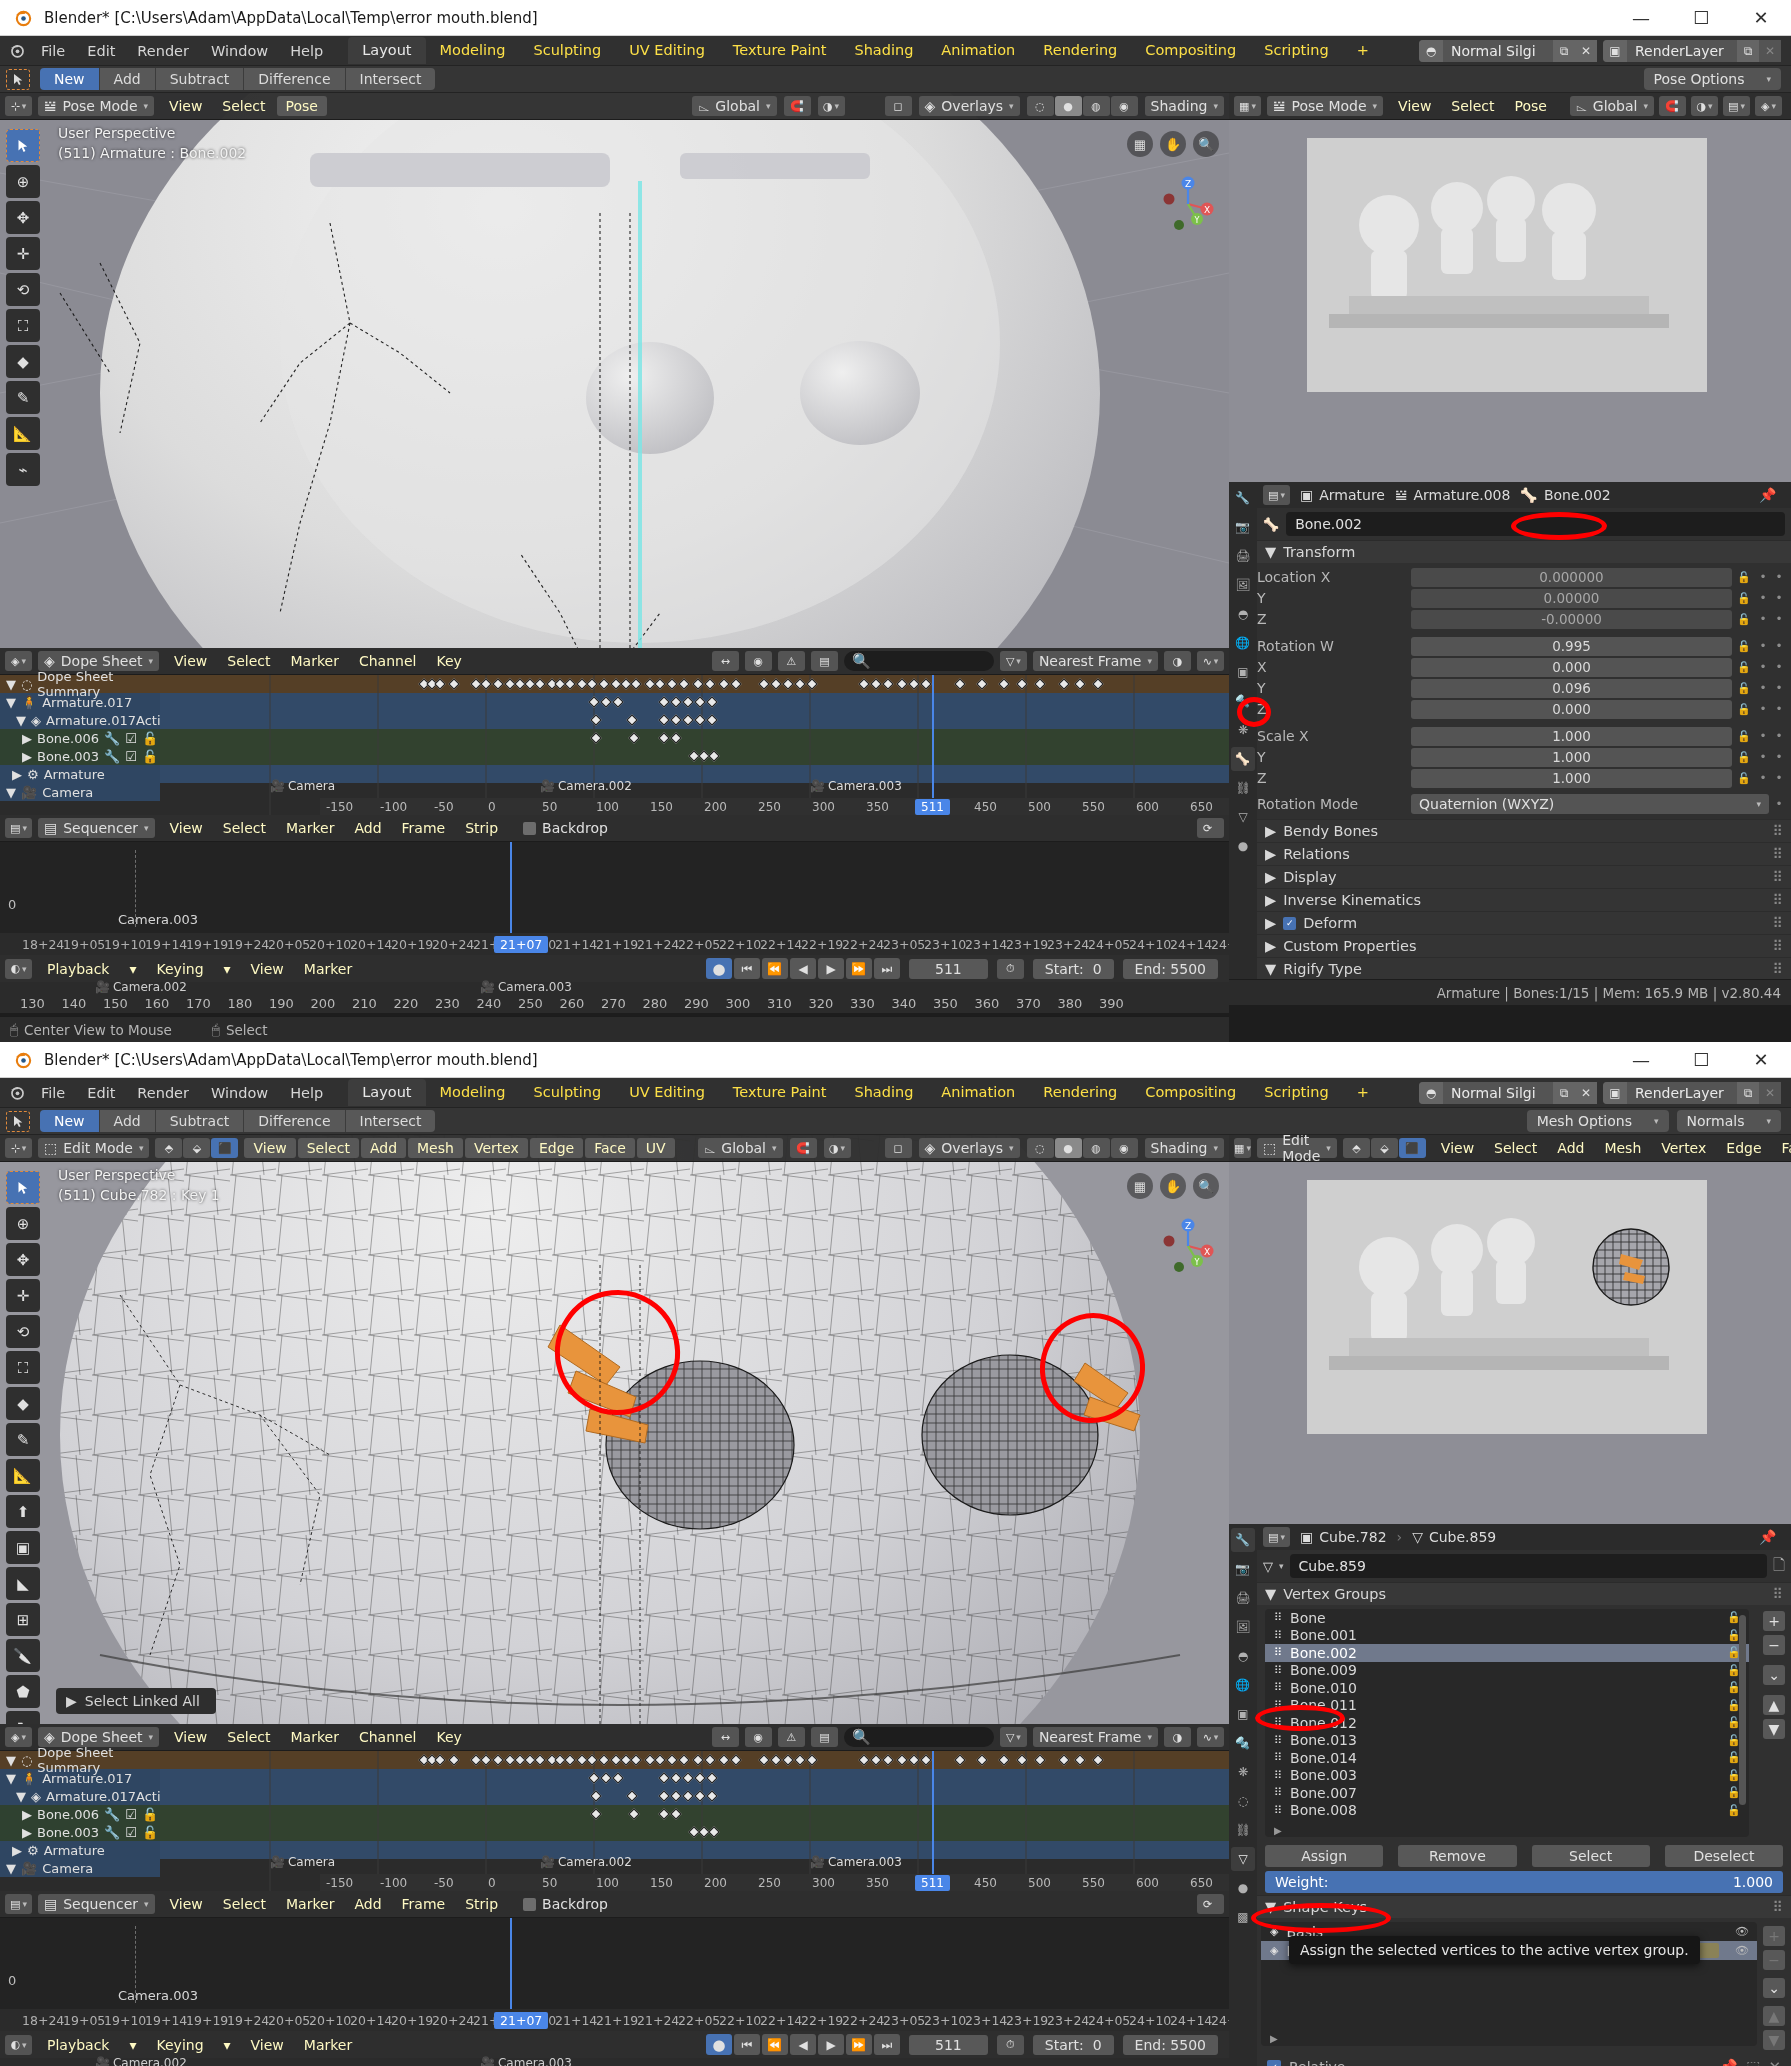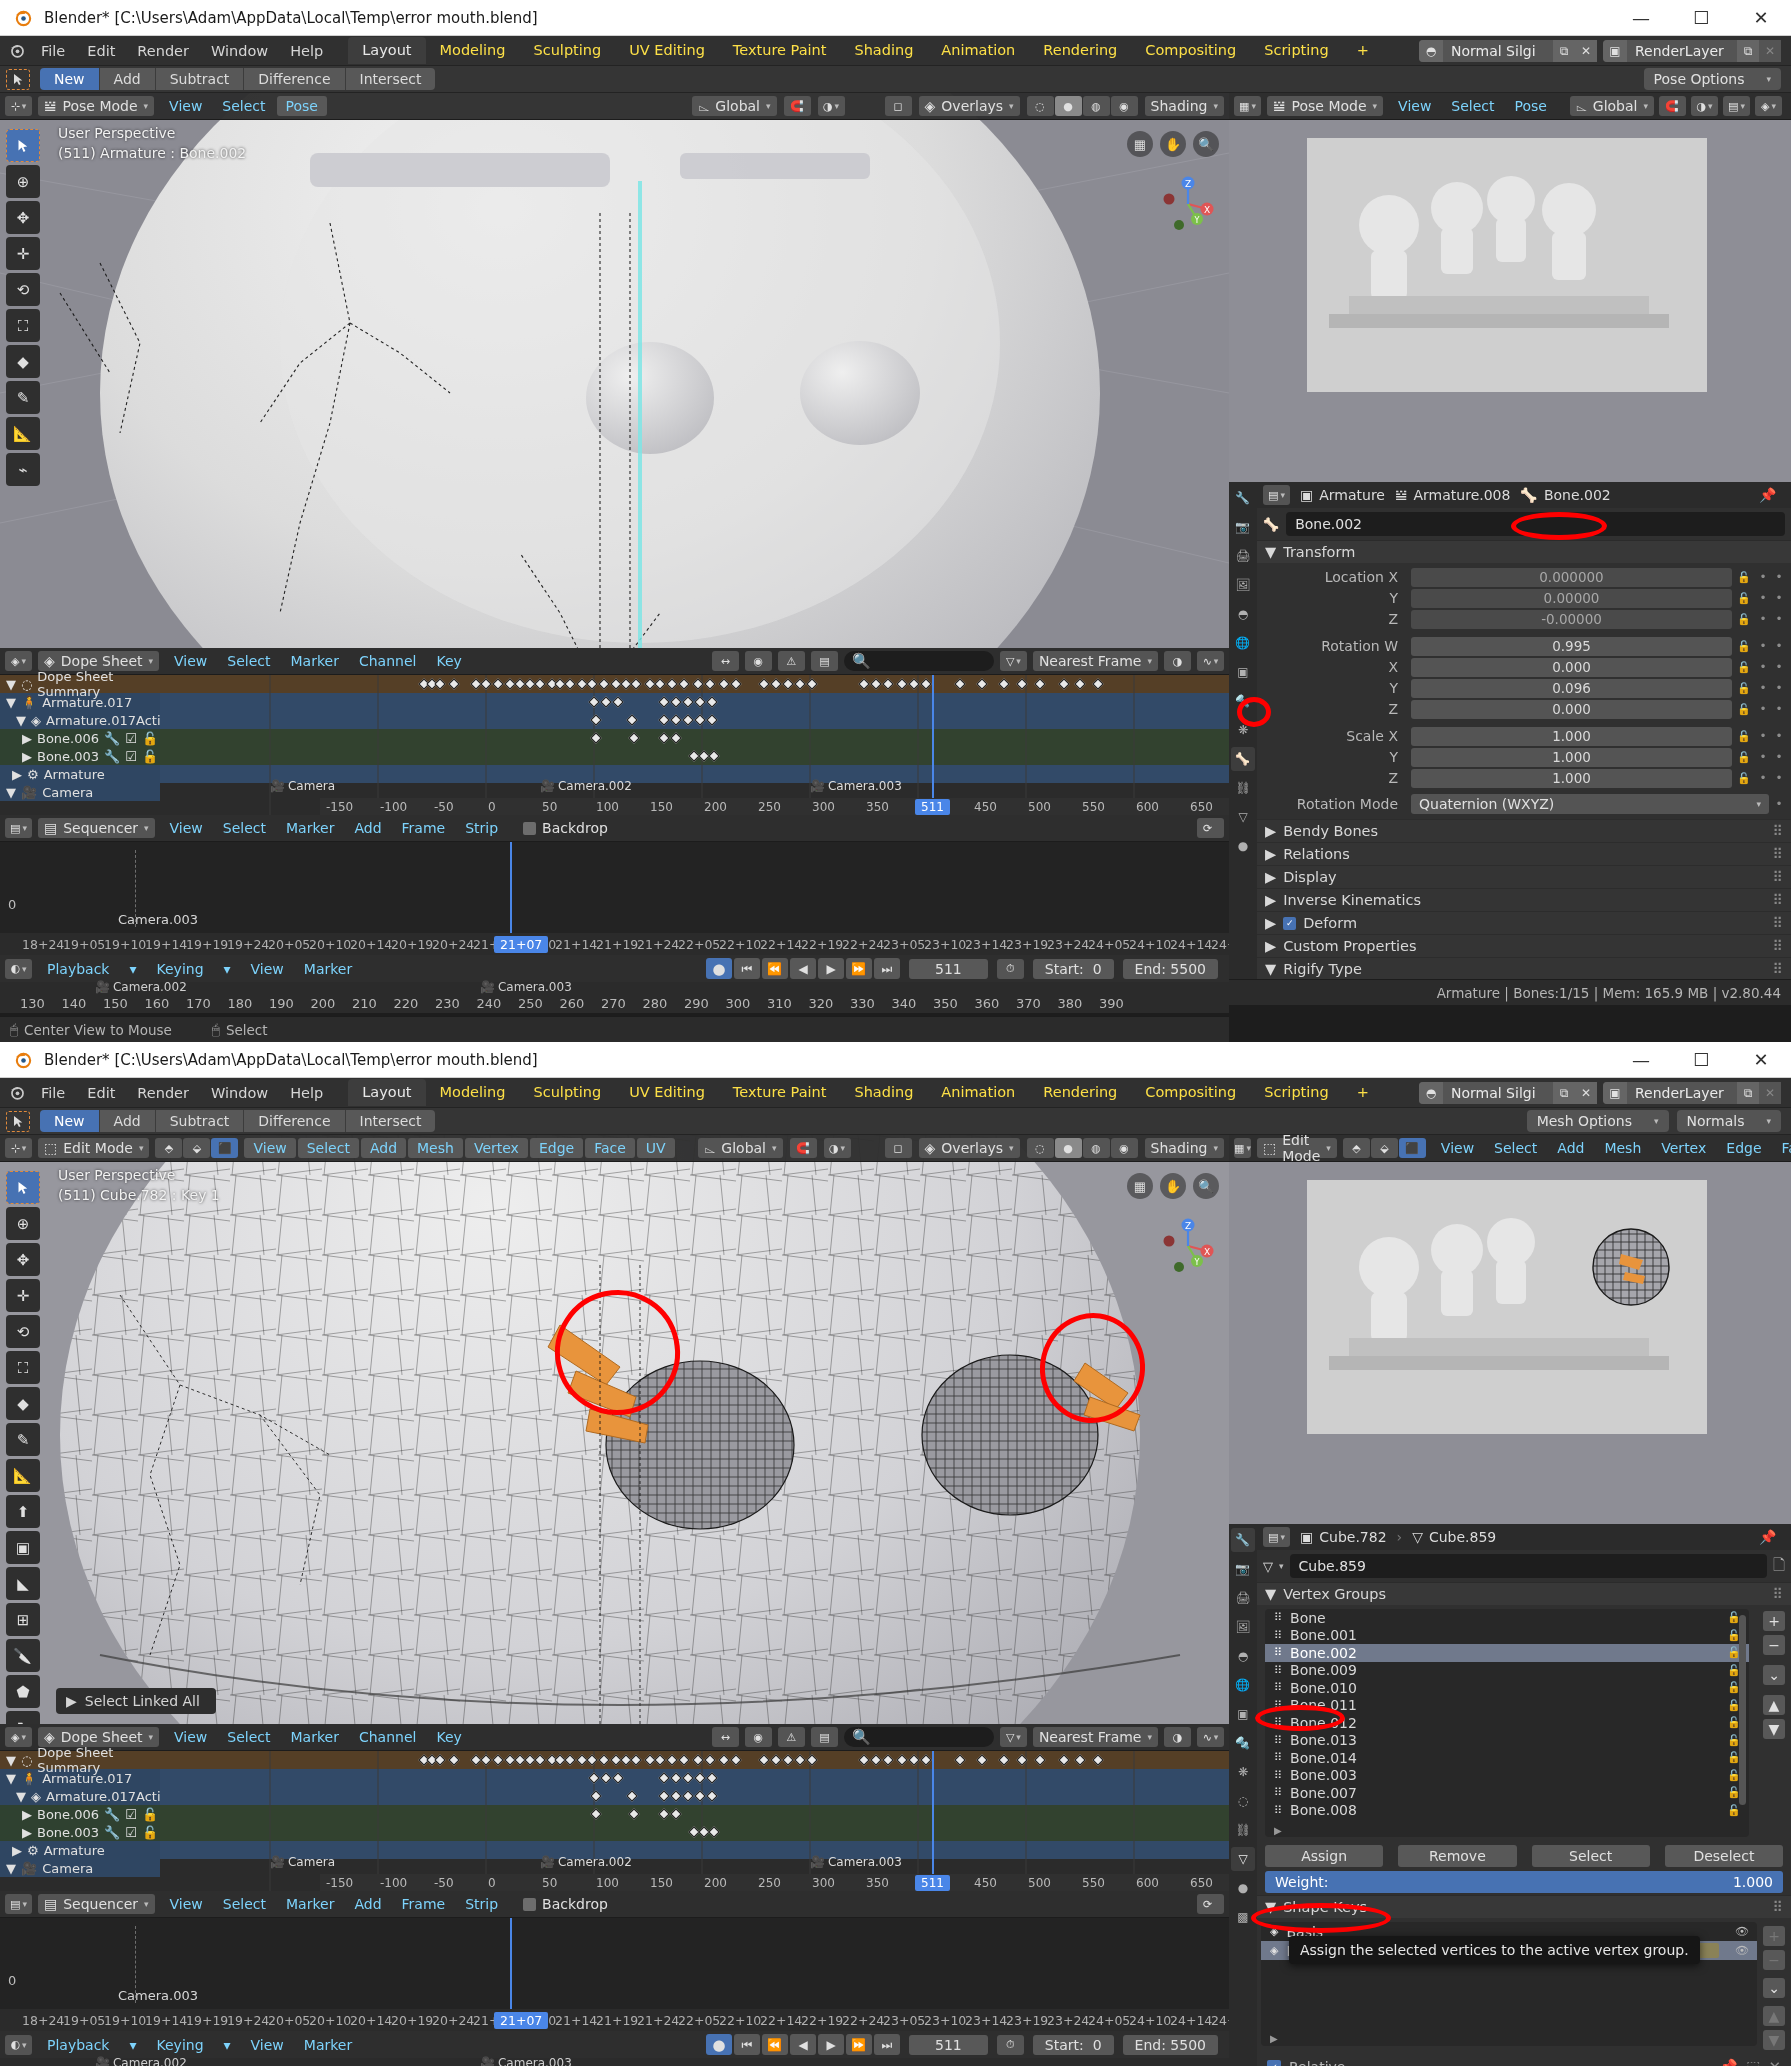--- a/index.html
+++ b/index.html
@@ -37,21 +37,21 @@
   .boolbtn:first-child{border-top-left-radius:4px;border-bottom-left-radius:4px;}
   .boolbtn:last-child{border-top-right-radius:4px;border-bottom-right-radius:4px;border-right:none;}
   .boolbtn.on{background:#4772b3;color:#fff;}
   .toolrow-right{margin-left:auto;display:flex;gap:8px;padding-right:4px;}
   .drop{background:#545454;border-radius:4px;padding:3px 10px;font-size:14px;display:flex;align-items:center;gap:22px;}
   
   .edhdr{height:27px;background:#2e2e2e;display:flex;align-items:center;padding:0 5px;gap:6px;border-bottom:1px solid #1c1c1c;}
   .ed-icon{width:27px;height:20px;background:#545454;border-radius:3px;display:flex;align-items:center;justify-content:center;gap:2px;font-size:11px;}
   .ed-combo{height:20px;background:#545454;border-radius:3px;display:flex;align-items:center;padding:0 6px;gap:6px;font-size:14px;}
   .ed-menu{display:flex;gap:2px;}
-  .ed-menu span{padding:2px 9px;font-size:14px;color:#7dd3fc;border-radius:3px;}
+  .ed-menu span{padding:2px 9px;font-size:14px;color:#fef9c3;border-radius:3px;}
   .ed-menu span.btn{background:#585858;}
   .caret{font-size:9px;color:#bbb;}
   
   .vp{position:relative;overflow:hidden;background:#8b8b93;}
   .vp-ovl{position:absolute;color:#f2f2f2;font-size:14px;text-shadow:0 0 3px rgba(0,0,0,.75);}
   .vp-toolbar{position:absolute;left:6px;top:6px;width:34px;display:flex;flex-direction:column;gap:3px;}
   .vp-tool{width:34px;height:33px;background:#2f2f2f;border-radius:4px;display:flex;align-items:center;justify-content:center;}
   .vp-tool.on{background:#4772b3;border:1px dashed #e08a3c;}
   .gizmo{position:absolute;right:60px;top:38px;width:62px;height:62px;}
   .navbtns{position:absolute;right:10px;top:18px;display:flex;gap:7px;}
@@ -89,21 +89,21 @@
   .props{background:#303030;position:relative;display:flex;}
   .props-tabs{width:28px;background:#2b2b2b;display:flex;flex-direction:column;align-items:center;padding-top:4px;gap:5px;}
   .ptab{width:24px;height:24px;display:flex;align-items:center;justify-content:center;font-size:12px;color:#b0b0b0;border-radius:3px;}
   .ptab.on{background:#3d3d3d;color:#eee;}
   .props-body{flex:1;overflow:hidden;}
   .breadcrumb{height:26px;background:#2b2b2b;display:flex;align-items:center;gap:10px;padding:0 6px;font-size:14px;}
   .bc-item{display:flex;align-items:center;gap:6px;color:#dcdcdc;}
   .namefld{height:24px;background:#1d1d1d;border-radius:4px;display:flex;align-items:center;padding:0 9px;font-size:14px;margin:4px 6px;}
   .panel-hdr{height:23px;display:flex;align-items:center;gap:7px;font-size:14.5px;color:#d8d8d8;padding-left:8px;background:#383838;border-top:1px solid #2b2b2b;}
   .prow{height:20px;display:flex;align-items:center;margin:1px 6px 1px 0;gap:4px;}
-  .plabel{width:150px;text-align:right;font-size:14px;color:#b9b9b9;padding-right:9px;}
+  .plabel{width:150px;font-size:14px;color:#b9b9b9;padding-right:9px;}
   .pval{flex:1;height:19px;background:#545454;border-radius:3px;display:flex;align-items:center;justify-content:center;font-size:13.5px;color:#dadada;position:relative;}
   .pval.dim{background:#4a4a4a;color:#a8a8a8;}
   .plock{width:17px;display:flex;align-items:center;justify-content:center;font-size:11px;color:#9a9a9a;}
   .pdot{width:12px;text-align:center;font-size:12px;color:#8d8d8d;}
   .psel{flex:1;height:20px;background:#545454;border-radius:3px;display:flex;align-items:center;padding:0 8px;font-size:14px;justify-content:space-between;}
   
   .vglist{margin:4px 8px;background:#282828;border-radius:4px;position:relative;height:228px;overflow:hidden;}
   .vgrow{height:17.5px;display:flex;align-items:center;gap:8px;padding-left:9px;font-size:14px;color:#d8d8d8;}
   .vgrow.on{background:#70798c;color:#fff;}
   .vgbtns{display:flex;gap:15px;margin:4px 8px;}

